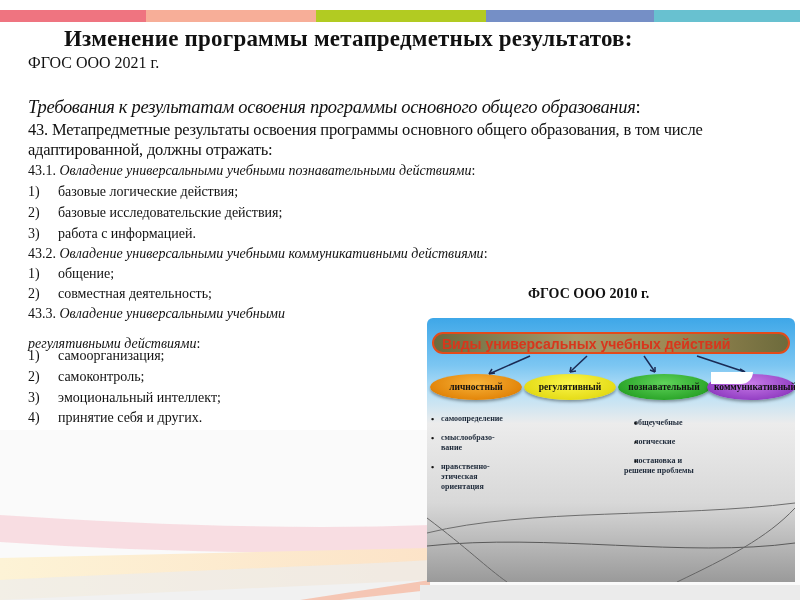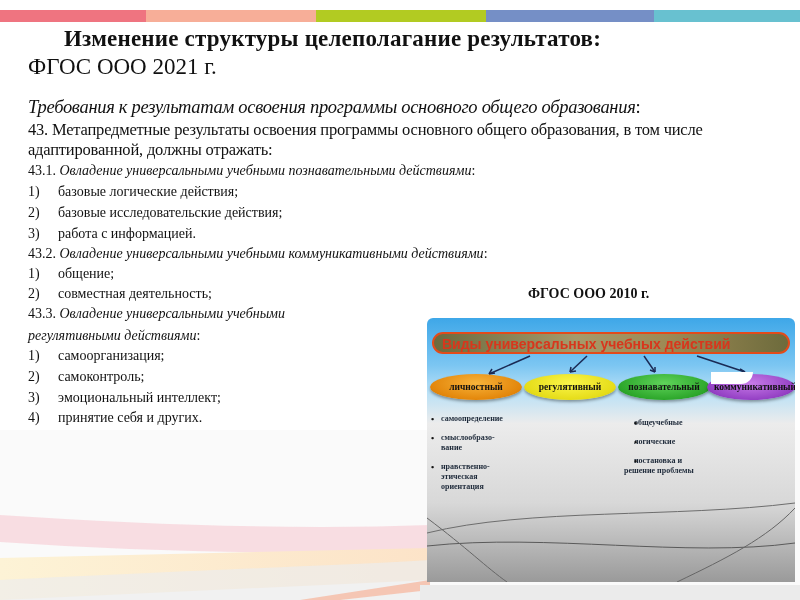--- a/index.html
+++ b/index.html
@@ -12,21 +12,21 @@
   .stripe-bar { position: absolute; left: 0; top: 10px; width: 800px; height: 12px; display: flex; }
   .stripe-bar div { height: 12px; }
 
   .bg-waves { position: absolute; left: 0; top: 430px; width: 800px; height: 170px; }
 
   .title {
     position: absolute; left: 64px; top: 26px;
     font-family: "Liberation Serif", serif; font-weight: bold; font-size: 23px;
     letter-spacing: 0.2px; white-space: nowrap;
   }
-  .subtitle { position: absolute; left: 28px; top: 54px; font-size: 23px; white-space: nowrap; }
+  .subtitle { position: absolute; left: 28px; top: 54px; font-size: 16px; white-space: nowrap; }
   .req { position: absolute; left: 28px; top: 97px; font-size: 18.5px; font-style: italic; white-space: nowrap; letter-spacing: -0.3px; }
   .req .colon { font-style: normal; }
   .p43 { position: absolute; left: 28px; top: 120px; width: 720px; font-size: 16.5px; line-height: 20px; letter-spacing: -0.2px; }
 
   .line { position: absolute; left: 28px; font-size: 14px; white-space: nowrap; }
   .line .num { display: inline-block; width: 30px; }
   .line i { font-style: italic; }
 
   .fgos2010 { position: absolute; left: 528px; top: 286px; font-weight: bold; font-size: 14px; white-space: nowrap; }
 
@@ -86,21 +86,21 @@
     </linearGradient>
   </defs>
   <rect x="0" y="0" width="800" height="170" fill="#fafafa"></rect>
   <path d="M0 85 C150 95 300 100 430 95 L430 120 C300 125 150 122 0 112 Z" fill="#f8d6dc" opacity="0.8"></path>
   <path d="M0 128 L430 118 L430 150 L0 170 Z" fill="url(#gy)"></path>
   <path d="M0 150 C200 140 350 135 430 130 L430 170 L0 170 Z" fill="#ececec" opacity="0.7"></path>
   <path d="M300 170 L430 150 L430 160 L340 170 Z" fill="#f6b49a" opacity="0.7"></path>
   <rect x="420" y="155" width="380" height="15" fill="#ebebeb"></rect>
 </svg>
 
-<div class="title">Изменение структуры целеполагание результатов:</div>
+<div class="title">Изменение программы метапредметных результатов:</div>
 <div class="subtitle">ФГОС ООО 2021 г.</div>
 <div class="req"><span>Требования к результатам освоения программы основного общего образования</span><span class="colon">:</span></div>
 <div class="p43">43. Метапредметные результаты освоения программы основного общего образования, в том числе адаптированной, должны отражать:</div>
 
 <div class="line" style="top:163px">
   <span>43.1.</span>
   <i>Овладение универсальными учебными познавательными действиями</i><span>:</span>
 </div>
 <div class="line" style="top:184px"><span class="num">1)</span><span>базовые логические действия;</span></div>
 <div class="line" style="top:205px"><span class="num">2)</span><span>базовые исследовательские  действия;</span></div>
@@ -111,21 +111,21 @@
   <i>Овладение универсальными учебными коммуникативными действиями</i><span>:</span>
 </div>
 <div class="line" style="top:266px"><span class="num">1)</span><span>общение;</span></div>
 <div class="line" style="top:286px"><span class="num">2)</span><span>совместная  деятельность;</span></div>
 <div class="fgos2010">ФГОС ООО 2010 г.</div>
 
 <div class="line" style="top:306px">
   <span>43.3.</span>
   <i>Овладение универсальными учебными</i>
 </div>
-<div class="line" style="top:328px">
+<div class="line" style="top:336px">
   <i>регулятивными действиями</i><span>:</span>
 </div>
 <div class="line" style="top:348px"><span class="num">1)</span><span>самоорганизация;</span></div>
 <div class="line" style="top:369px"><span class="num">2)</span><span>самоконтроль;</span></div>
 <div class="line" style="top:390px"><span class="num">3)</span><span>эмоциональный  интеллект;</span></div>
 <div class="line" style="top:410px"><span class="num">4)</span><span>принятие себя и других.</span></div>
 
 <div class="diagram">
   <svg class="lines" width="368" height="264">
     <path d="M0 215 C100 190 250 200 368 185" stroke="#6d6d6d" stroke-width="1" fill="none"></path>

